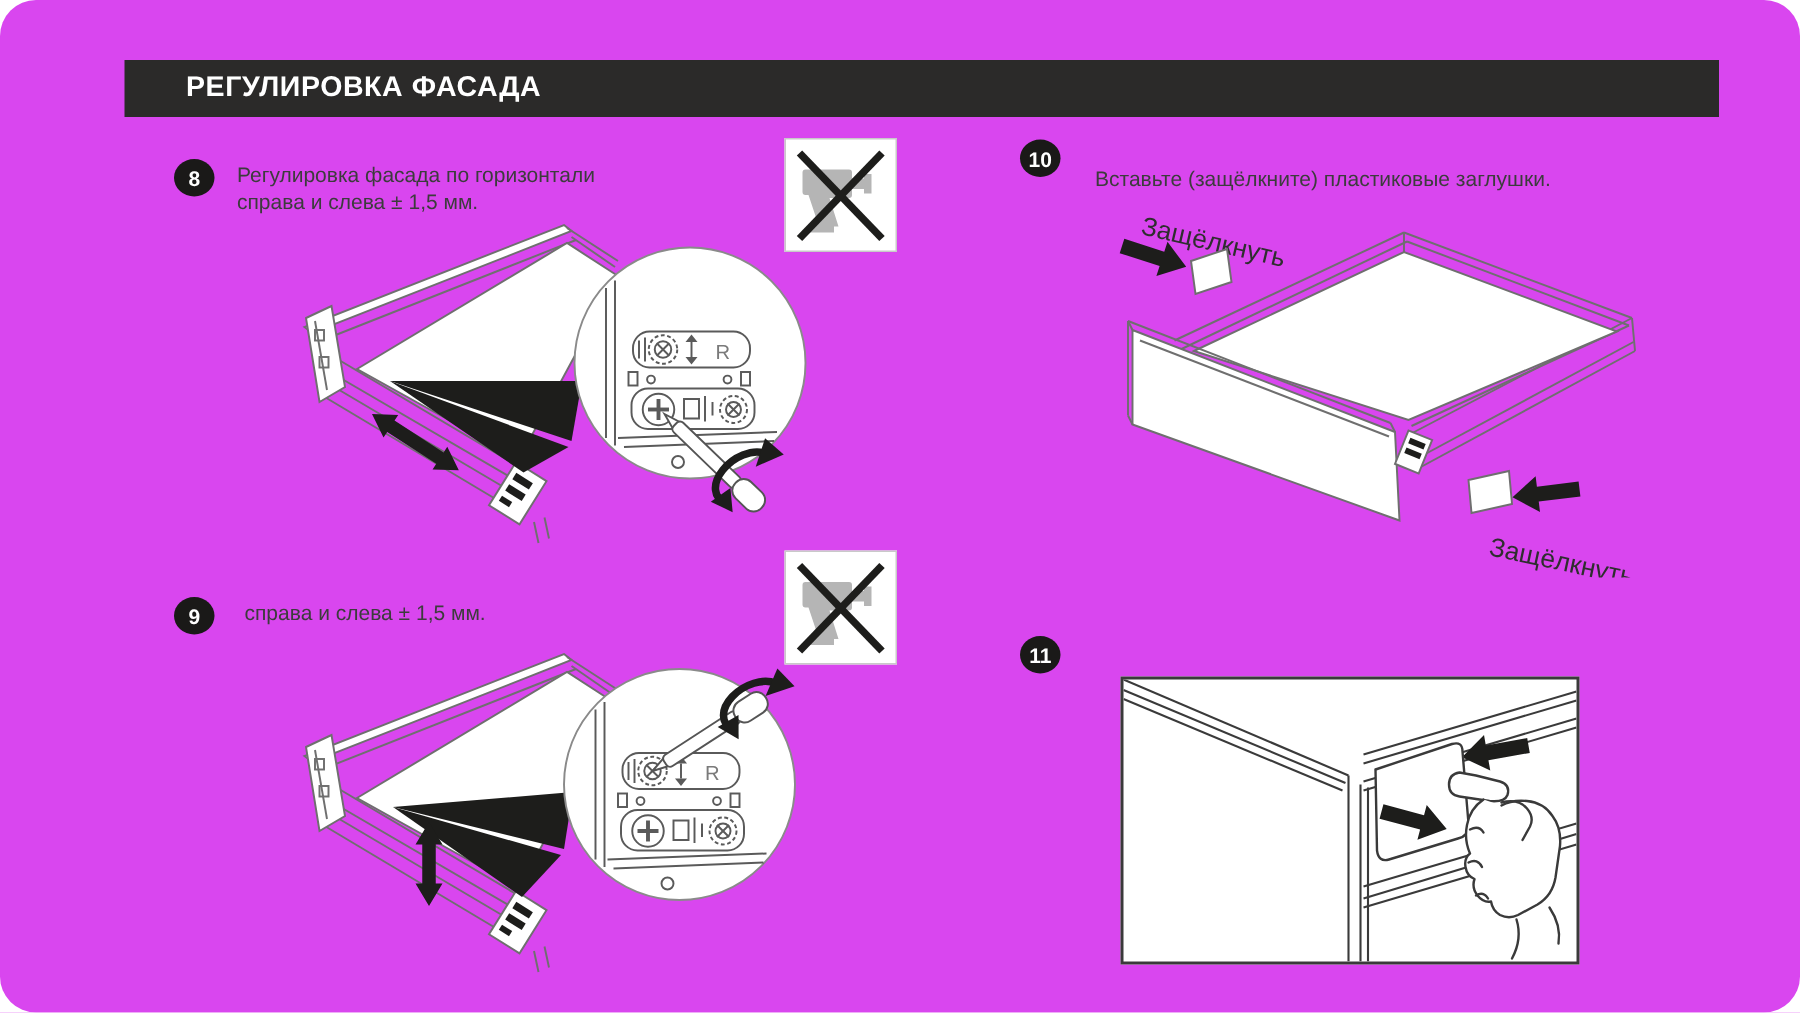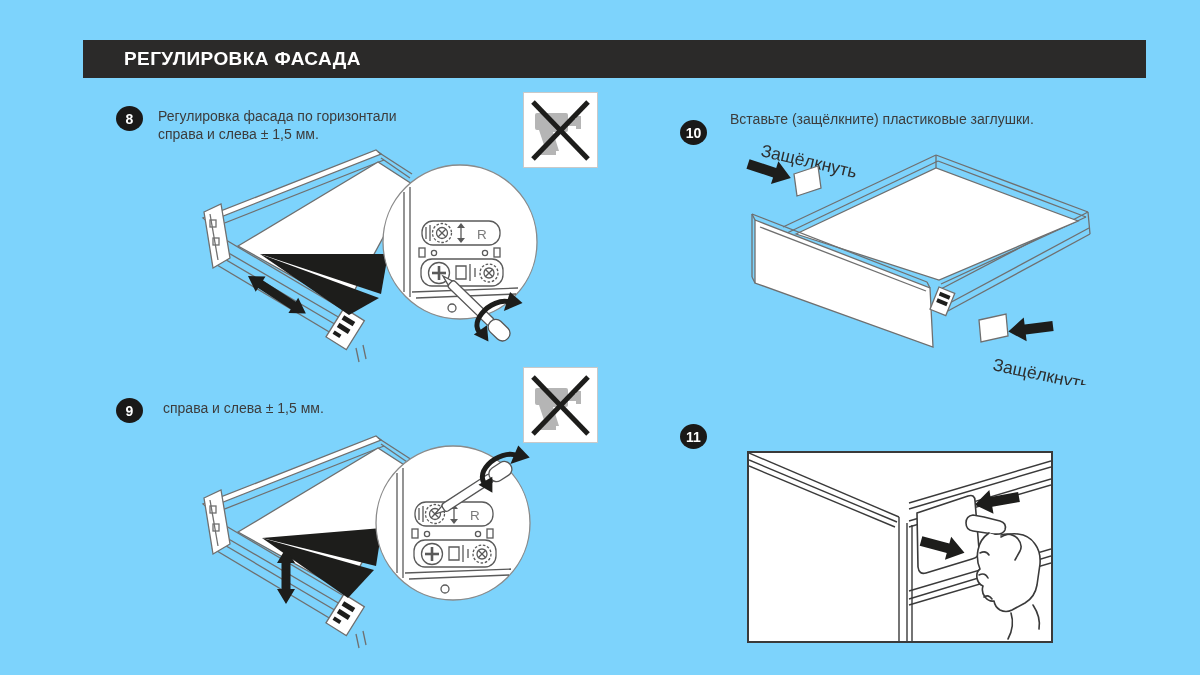--- a/index.html
+++ b/index.html
@@ -1,17 +1,17 @@
 <!DOCTYPE html>
 <html><head>
 <meta charset="utf-8">
 <style>
   html,body{margin:0;padding:0;background:#fff;}
-  .page{position:relative;width:1200px;height:675px;background:#7dd3fc;overflow:hidden;
-        font-family:"Liberation Sans",sans-serif;color:#3a3a3a;}
+  .page{position:relative;width:1200px;height:675px;background:#d946ef;overflow:hidden;
+        font-family:"Liberation Sans",sans-serif;color:#3a3a3a;border-radius:24px;}
   .header{position:absolute;left:83px;top:40px;width:1063px;height:38px;background:#2b2a29;
           display:flex;align-items:center;box-sizing:border-box;padding-left:41px;}
   .header span{color:#ffffff;font-size:19px;font-weight:bold;letter-spacing:.4px;}
   .badge{position:absolute;width:27px;height:25px;background:#1a1918;border-radius:50%;
          display:flex;align-items:center;justify-content:center;}
   .badge span{color:#fff;font-size:14px;font-weight:bold;}
   .step-text{position:absolute;font-size:14px;line-height:17.5px;color:#3c3c3c;}
   .step-text span{display:block;}
   .nodrill{position:absolute;width:75px;height:76px;border:1px solid #c9c9c9;background:#fff;box-sizing:border-box;}
   .fig{position:absolute;}
@@ -212,21 +212,21 @@
       <rect x="10" y="-4.5" width="58" height="9" rx="3"></rect>
       <rect x="66" y="-7.5" width="24" height="15" rx="7"></rect>
     </g>
     <g transform="translate(350,42) rotate(-30)">
       <path d="M -18,8 A 22,14 0 1 1 22,-4" fill="none" stroke="#1d1d1b" stroke-width="5"></path>
       <polygon points="28,-12 32,4 12,0" fill="#1d1d1b"></polygon>
       <polygon points="-26,2 -10,2 -18,16" fill="#1d1d1b"></polygon>
     </g>
   </svg>
 
-  <div class="badge" style="left:680px;top:120px">
+  <div class="badge" style="left:680px;top:93px">
     <span>10</span>
   </div>
   <div class="step-text" style="left:730px;top:111px">
     <span>Вставьте (защёлкните) пластиковые заглушки.</span>
   </div>
 
   <svg class="fig" style="left:740px;top:130px" width="440" height="255" viewBox="0 0 440 255">
     <text class="lbl" x="20" y="26" transform="rotate(13 20 26)">Защёлкнуть</text>
     <g transform="translate(8,34) rotate(18)">
       <polygon points="0,-5 28,-5 28,-12 45,0 28,12 28,5 0,5" fill="#1d1d1b"></polygon>

